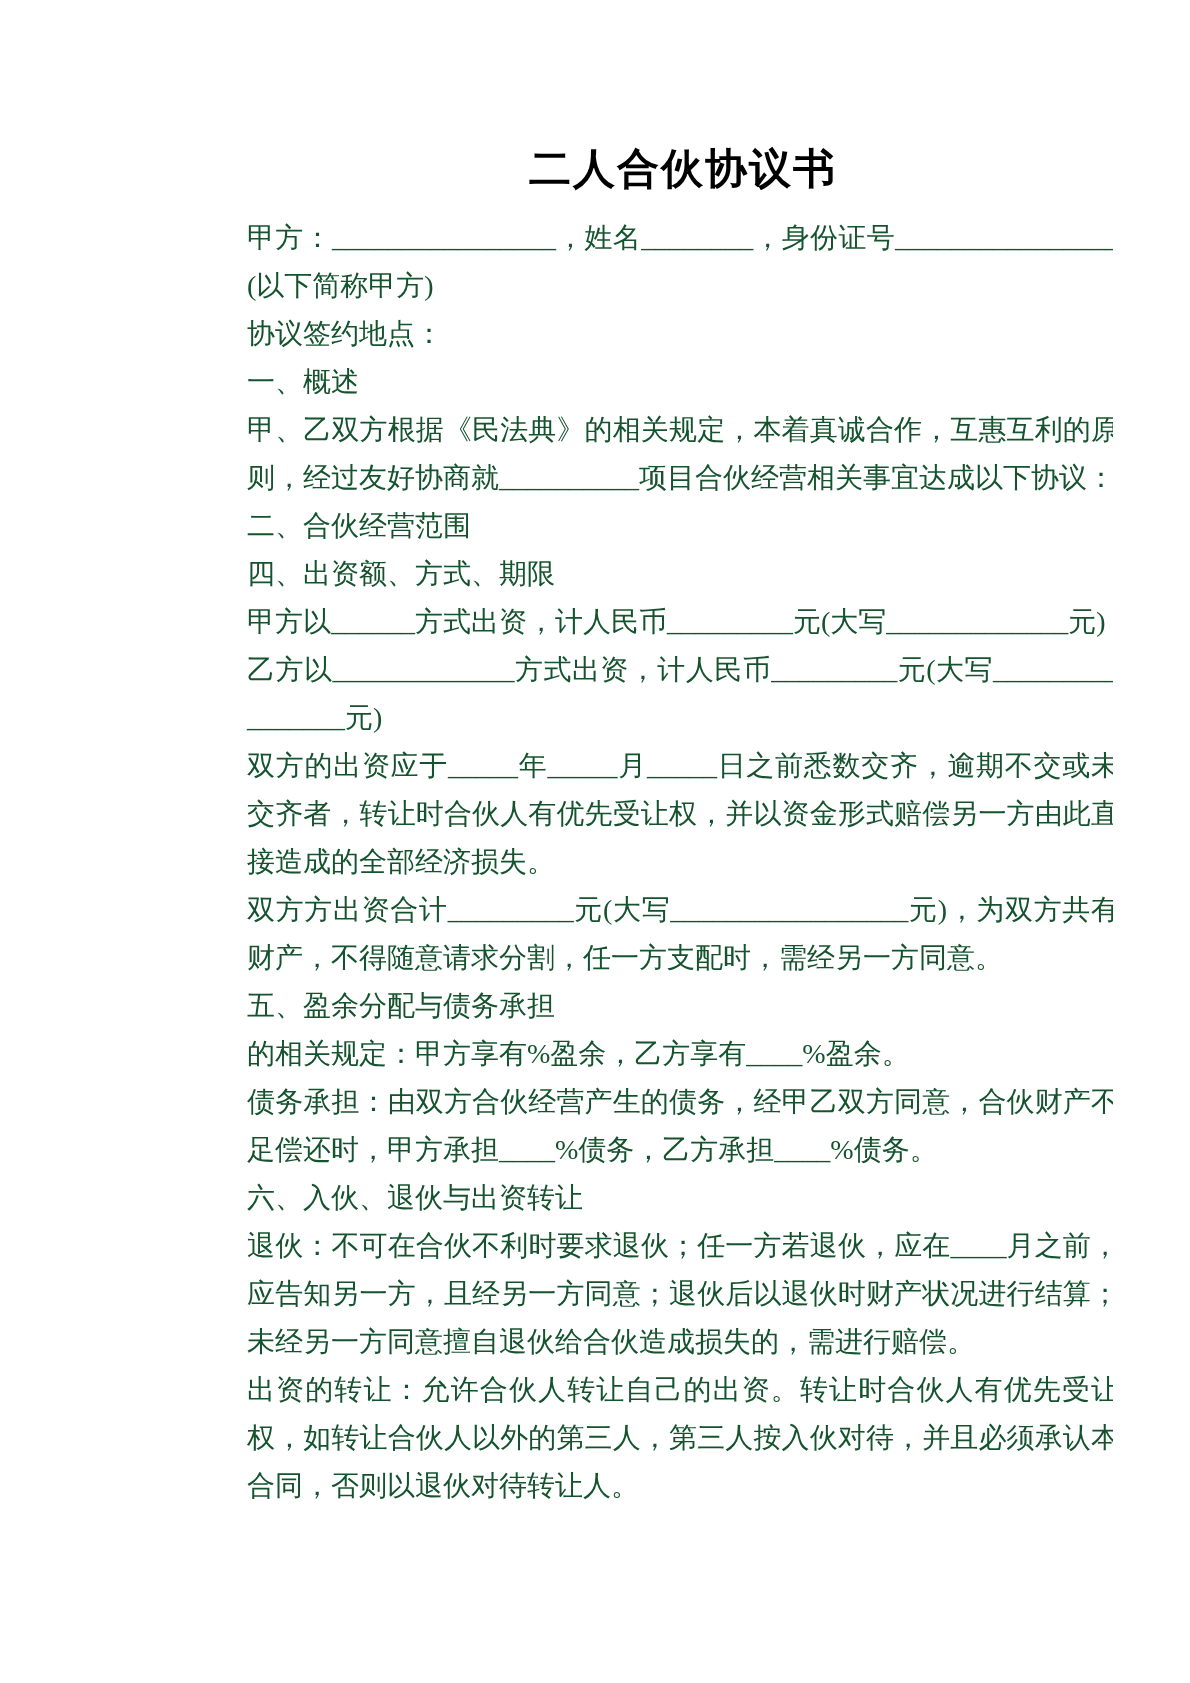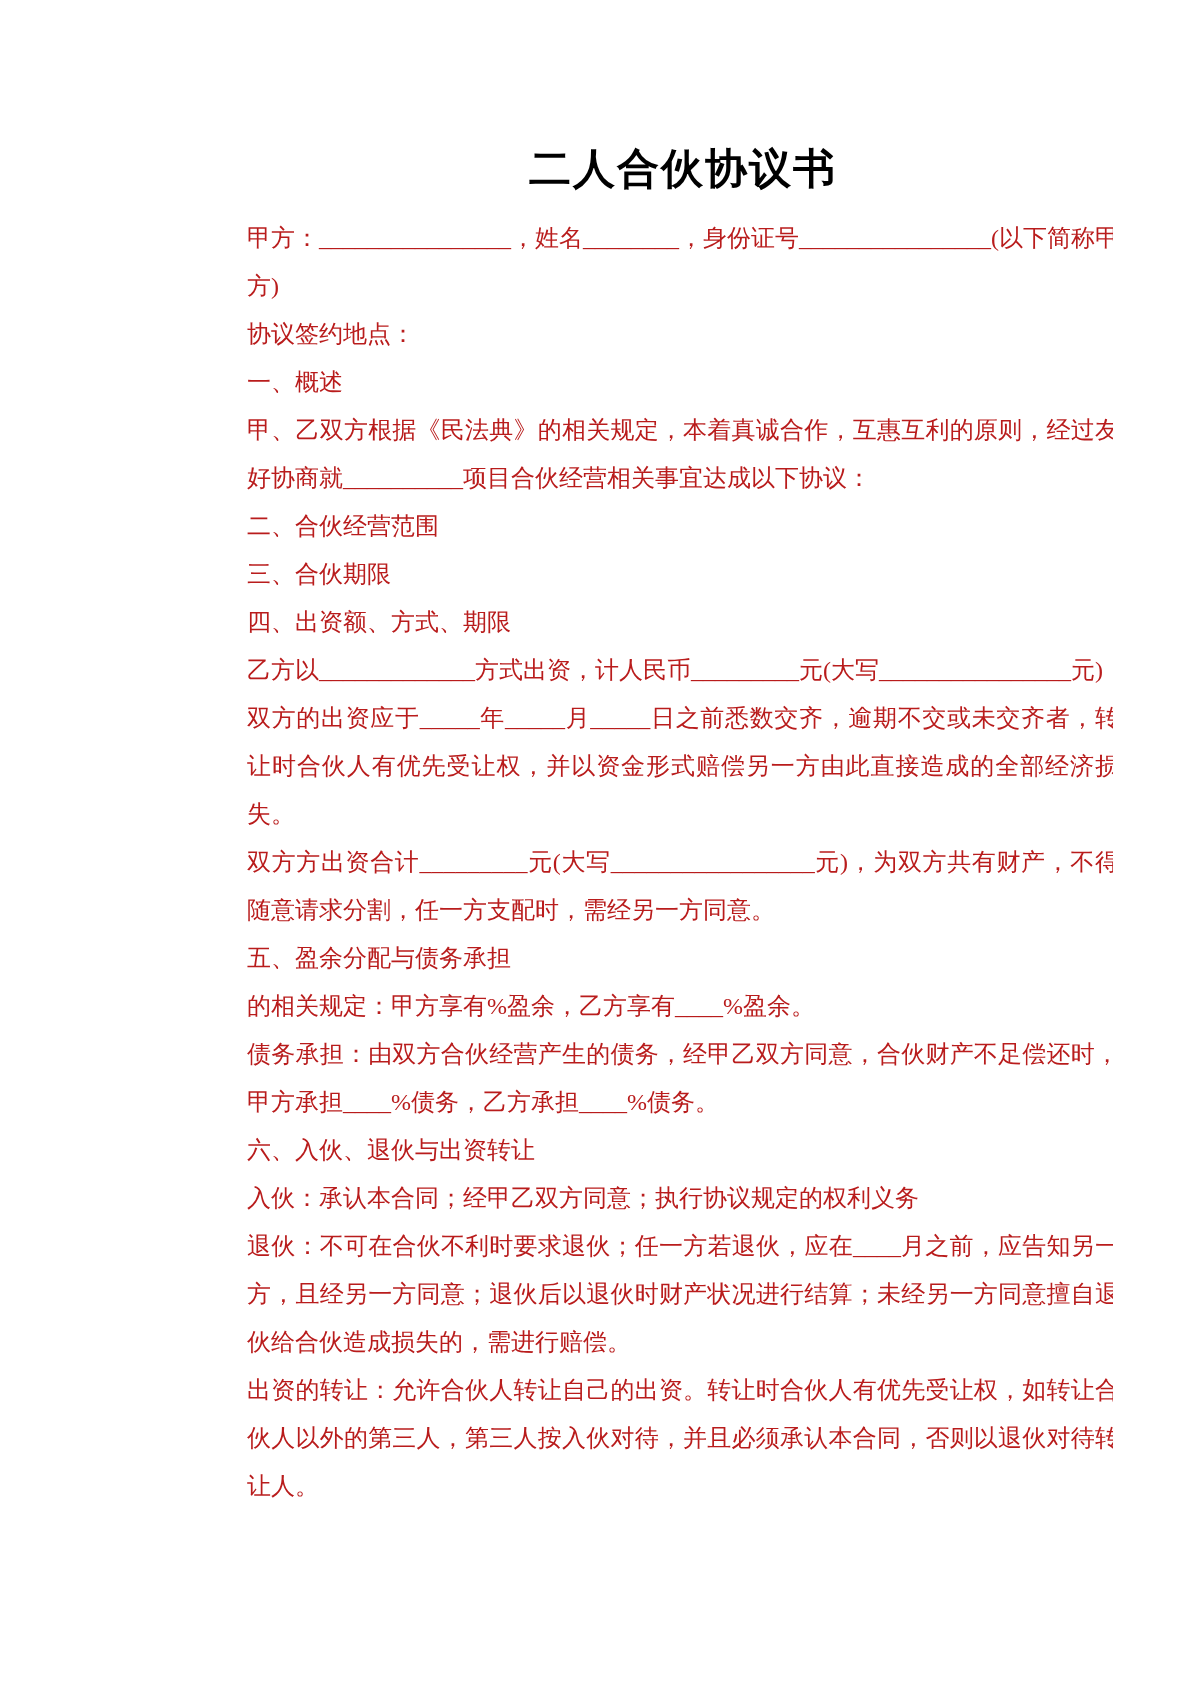--- a/index.html
+++ b/index.html
@@ -25,46 +25,45 @@
   .doc-title {
     text-align: center;
     font-size: 42px;
     font-weight: bold;
     letter-spacing: 2px;
     line-height: 62px;
     margin-bottom: 14px;
     color: #000000;
   }
   .doc-body p {
-    font-size: 24px;
+    font-size: 28px;
     line-height: 48px;
     text-align: justify;
     word-break: break-all;
-    color: #b91c1c;
+    color: #14532d;
   }
 </style>
 </head>
 <body>
 
 <div class="page">
   <div class="content">
     <div class="doc-title">二人合伙协议书</div>
     <div class="doc-body">
         <p>甲方：________________，姓名________，身份证号________________(以下简称甲方)</p>
         <p>协议签约地点：</p>
         <p>一、概述</p>
         <p>甲、乙双方根据《民法典》的相关规定，本着真诚合作，互惠互利的原则，经过友好协商就__________项目合伙经营相关事宜达成以下协议：</p>
         <p>二、合伙经营范围</p>
-        <p>三、合伙期限</p>
         <p>四、出资额、方式、期限</p>
+        <p>甲方以______方式出资，计人民币_________元(大写_____________元)</p>
         <p>乙方以_____________方式出资，计人民币_________元(大写________________元)</p>
         <p>双方的出资应于_____年_____月_____日之前悉数交齐，逾期不交或未交齐者，转让时合伙人有优先受让权，并以资金形式赔偿另一方由此直接造成的全部经济损失。</p>
         <p>双方方出资合计_________元(大写_________________元)，为双方共有财产，不得随意请求分割，任一方支配时，需经另一方同意。</p>
         <p>五、盈余分配与债务承担</p>
         <p>的相关规定：甲方享有%盈余，乙方享有____%盈余。</p>
         <p>债务承担：由双方合伙经营产生的债务，经甲乙双方同意，合伙财产不足偿还时，甲方承担____%债务，乙方承担____%债务。</p>
         <p>六、入伙、退伙与出资转让</p>
-        <p>入伙：承认本合同；经甲乙双方同意；执行协议规定的权利义务</p>
         <p>退伙：不可在合伙不利时要求退伙；任一方若退伙，应在____月之前，应告知另一方，且经另一方同意；退伙后以退伙时财产状况进行结算；未经另一方同意擅自退伙给合伙造成损失的，需进行赔偿。</p>
         <p>出资的转让：允许合伙人转让自己的出资。转让时合伙人有优先受让权，如转让合伙人以外的第三人，第三人按入伙对待，并且必须承认本合同，否则以退伙对待转让人。</p>
       </div>
   </div>
 </div>
 
 </body></html>

